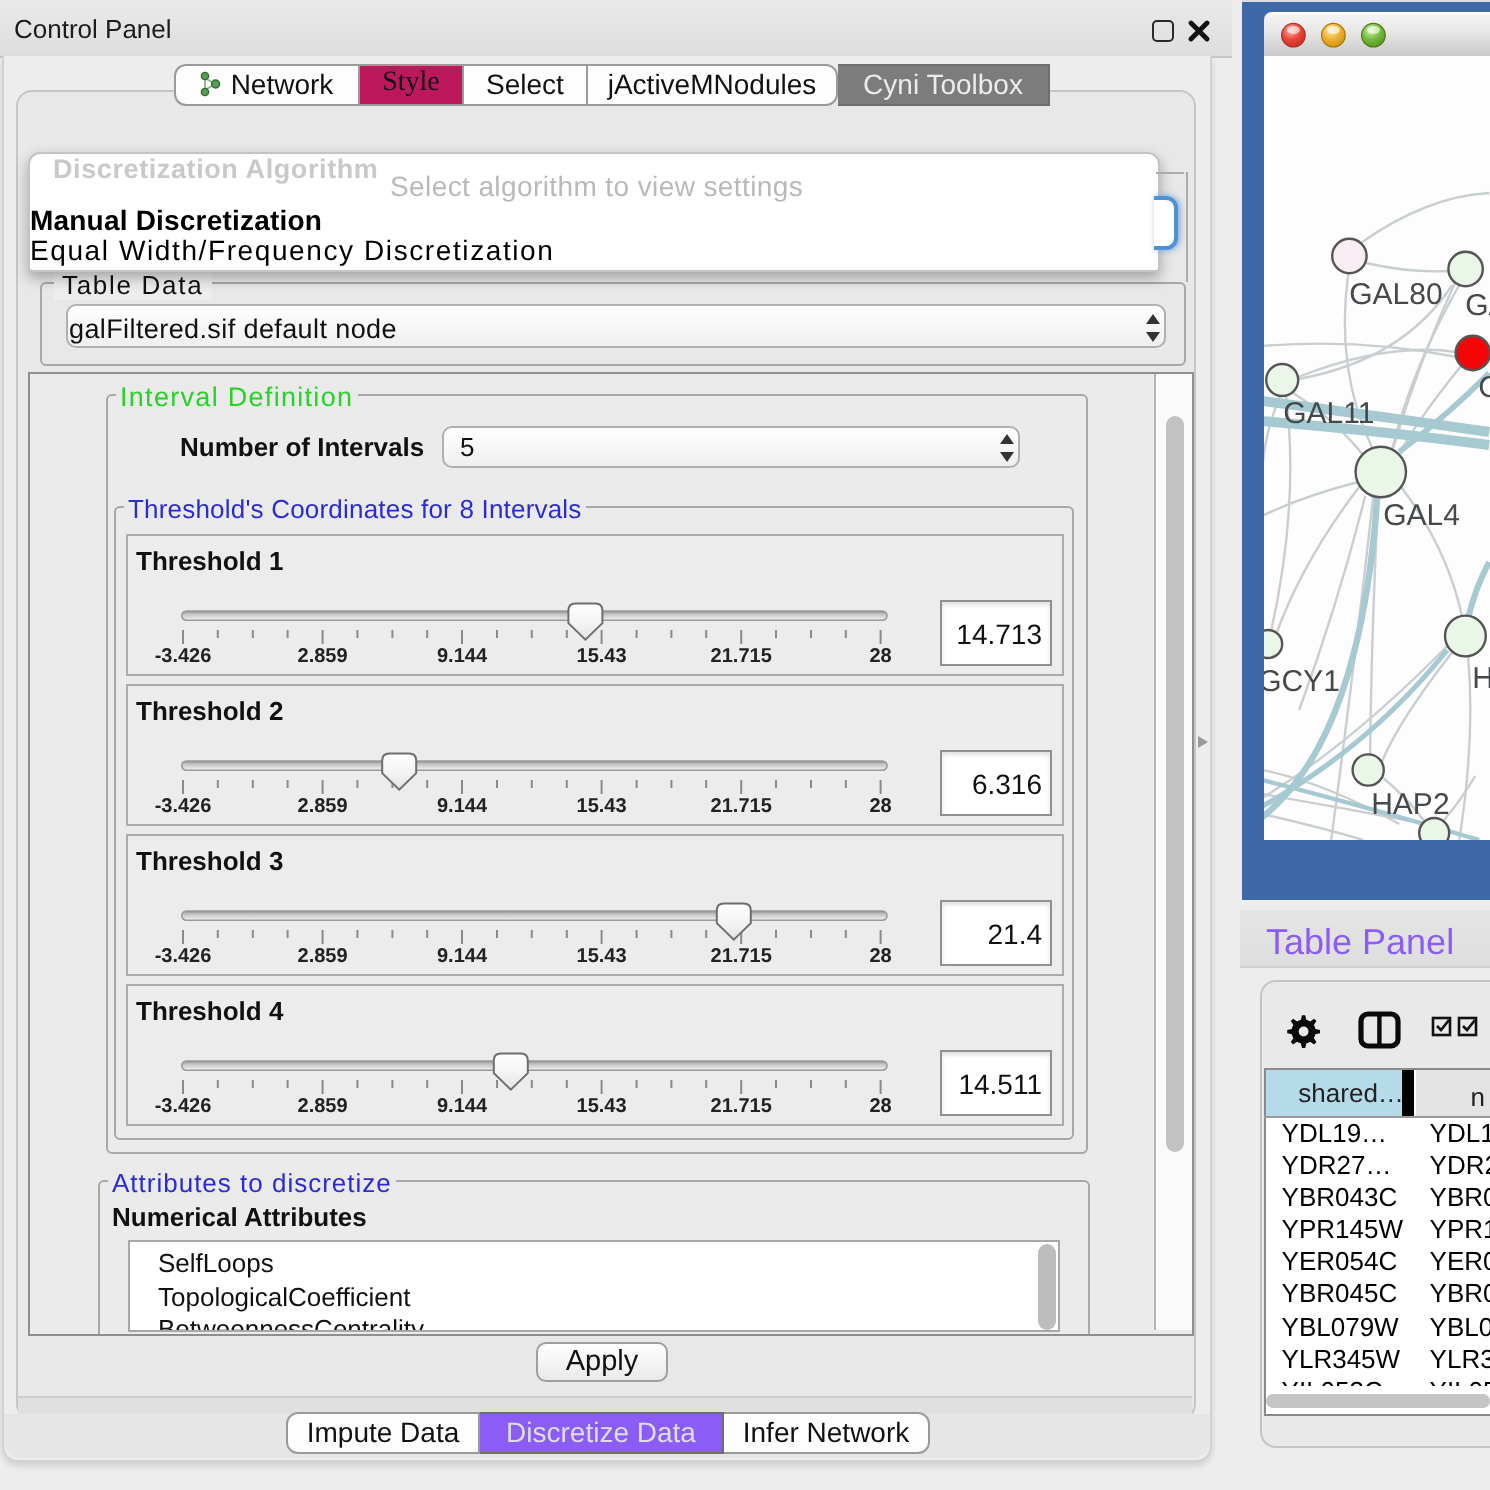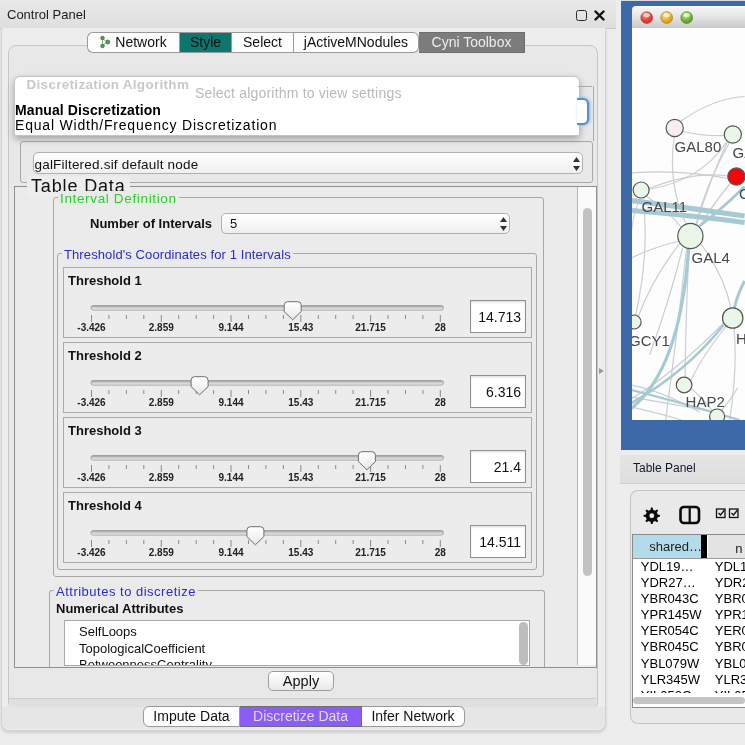--- a/index.html
+++ b/index.html
@@ -24,53 +24,53 @@
 <div class="abs" style="left:8px;top:45px;width:588px;height:663px;background:#e7e8e7;border:1px solid #c6c6c6;border-radius:8px;"></div>
 
 <div class="abs" style="left:87px;top:31.5px;height:21.5px;display:flex;font-size:14px;color:#111;">
   <div style="width:91px;background:#fdfdfd;border:1px solid #9a9a9a;border-right:none;border-radius:6px 0 0 6px;display:flex;align-items:center;justify-content:center;">
     <svg width="11" height="14" viewBox="0 0 11 14" style="margin-right:4px;">
       <path d="M2.5 3 L2.5 11 M2.5 4 L7.5 7 M2.5 10 L7.5 7" stroke="#8cb48c" stroke-width="0.9" fill="none"></path>
       <circle cx="2.5" cy="3" r="1.8" fill="#55a055" stroke="#336733" stroke-width="0.7"></circle>
       <circle cx="2.5" cy="11" r="1.8" fill="#55a055" stroke="#336733" stroke-width="0.7"></circle>
       <circle cx="7.8" cy="7" r="2" fill="#55a055" stroke="#336733" stroke-width="0.7"></circle>
     </svg>Network</div>
-  <div style="width:51px;background:#0f766e;border:1px solid #9a9a9a;border-right:none;display:flex;align-items:center;justify-content:center;">Style</div>
+  <div style="width:51px;background:#be185d;border:1px solid #9a9a9a;border-right:none;display:flex;align-items:center;justify-content:center;font-family:Liberation Serif, serif;">Style</div>
   <div style="width:61px;background:#fdfdfd;border:1px solid #9a9a9a;display:flex;align-items:center;justify-content:center;">Select</div>
   <div style="width:124px;background:#fdfdfd;border:1px solid #9a9a9a;border-left:none;border-radius:0 6px 6px 0;display:flex;align-items:center;justify-content:center;">jActiveMNodules</div>
   <div style="width:105px;background:#7c7c7c;border:1px solid #6e6e6e;border-left:none;display:flex;align-items:center;justify-content:center;color:#ececec;">Cyni Toolbox</div>
 </div>
 
 <div class="abs" style="left:14px;top:186px;width:581px;height:480px;border:1px solid #8f8f8f;background:#ebebeb;"></div>
 
 <div class="abs" style="left:577px;top:187px;width:18px;height:478px;background:#fafafa;border-left:1px solid #b5b5b5;"></div>
 <div class="abs" style="left:582.5px;top:208px;width:9px;height:368px;background:#c2c2c2;border-radius:4.5px;"></div>
 
 <div class="abs" style="left:20px;top:141px;width:571px;height:40px;border:1px solid #a8a8a8;border-radius:3px;"></div>
-<div class="abs" style="left:27px;top:135px;font-size:18px;letter-spacing:0.85px;color:#111;background:#ededed;padding:0 4px;margin-top:41px;">Table Data</div>
+<div class="abs" style="left:27px;top:135px;font-size:13px;letter-spacing:0.85px;color:#111;background:#ededed;padding:0 4px;">Table Data</div>
 <div class="abs" style="left:33px;top:152px;width:550px;height:22px;background:linear-gradient(180deg,#ffffff,#efefef);border:1px solid #b0b0b0;border-radius:5px;box-sizing:border-box;"></div>
 <div class="abs" style="left:34.5px;top:157px;font-size:13.5px;letter-spacing:0.2px;color:#111;">galFiltered.sif default node</div>
 <svg class="abs" style="left:572px;top:157px;" width="9" height="14" viewBox="0 0 9 14">
   <path d="M4.5 0 L8 5 L1 5 Z" fill="#333"></path>
       <path d="M4.5 14 L8 9 L1 9 Z" fill="#333"></path>
 </svg>
 
 <div class="abs" style="left:53px;top:196.5px;width:489px;height:378px;border:1px solid #a8a8a8;border-radius:3px;"></div>
 <div class="abs" style="left:58px;top:191px;font-size:13.5px;letter-spacing:0.65px;color:#28d228;background:#eaeaea;padding:0 2px;">Interval Definition</div>
 
 <div class="abs bold" style="left:90px;top:216px;font-size:13px;color:#111;">Number of Intervals</div>
 <div class="abs" style="left:221px;top:213px;width:289px;height:21px;background:linear-gradient(180deg,#ffffff,#efefef);border:1px solid #b0b0b0;border-radius:5px;box-sizing:border-box;"></div>
 <div class="abs" style="left:230px;top:216px;font-size:13px;color:#111;">5</div>
 <svg class="abs" style="left:499px;top:217px;" width="9" height="14" viewBox="0 0 9 14">
   <path d="M4.5 0 L8 5 L1 5 Z" fill="#333"></path>
       <path d="M4.5 14 L8 9 L1 9 Z" fill="#333"></path>
 </svg>
 
 <div class="abs" style="left:57px;top:253px;width:478px;height:315px;border:1px solid #a8a8a8;border-radius:3px;"></div>
-<div class="abs" style="left:62px;top:247px;font-size:13px;letter-spacing:0.1px;color:#2b2bd0;background:#eaeaea;padding:0 2px;">Threshold's Coordinates for 1 Intervals</div>
+<div class="abs" style="left:62px;top:247px;font-size:13px;letter-spacing:0.1px;color:#2b2bd0;background:#eaeaea;padding:0 2px;">Threshold's Coordinates for 8 Intervals</div>
 
 <svg class="abs" width="0" height="0" style="left:0;top:0;">
       <defs>
 <linearGradient id="trackgrad" x1="0" y1="0" x2="0" y2="1">
           <stop offset="0" stop-color="#8f8f8f"></stop>
           <stop offset="0.35" stop-color="#c4c4c4"></stop>
           <stop offset="1" stop-color="#f2f2f2"></stop>
         </linearGradient>
 <linearGradient id="thumbgrad" x1="0" y1="0" x2="0" y2="1">
           <stop offset="0" stop-color="#ffffff"></stop>
@@ -342,21 +342,21 @@
 <text x="733" y="157.5" font-size="15" fill="#45494c" font-family="Liberation Sans">GA</text>
 <text x="739.5" y="198.5" font-size="15" fill="#45494c" font-family="Liberation Sans">C</text>
 <text x="642" y="211.5" font-size="15" fill="#45494c" font-family="Liberation Sans">GAL11</text>
 <text x="692" y="262.5" font-size="15" fill="#45494c" font-family="Liberation Sans">GAL4</text>
 <text x="629.5" y="345.5" font-size="15" fill="#45494c" font-family="Liberation Sans">GCY1</text>
 <text x="736.5" y="344" font-size="15" fill="#45494c" font-family="Liberation Sans">H</text>
 <text x="686" y="407" font-size="15" fill="#45494c" font-family="Liberation Sans">HAP2</text>
 </svg>
 
 <div class="abs" style="left:619.5px;top:454.5px;width:126px;height:28px;background:linear-gradient(180deg,#e5e5e5,#dedede);border-bottom:1px solid #cfcfcf;"></div>
-<div class="abs" style="left:633px;top:461px;font-size:12px;color:#0f172a;">Table Panel</div>
+<div class="abs" style="left:633px;top:461px;font-size:18px;color:#8b5cf6;">Table Panel</div>
 
 <div class="abs" style="left:629.5px;top:490px;width:116px;height:232px;background:#e8e9e8;border:1px solid #c4c4c4;border-right:none;border-radius:8px 0 0 8px;"></div>
 
 <svg class="abs" style="left:640px;top:504px;" width="105" height="21" viewBox="0 0 105 21">
   <g fill="#0a0a0a">
     <path d="M11 3.6 l1.6 0 l0.55 2.3 a6 6 0 0 1 1.9 0.8 l2-1.3 l1.15 1.15 l-1.3 2 a6 6 0 0 1 0.8 1.9 l2.3 0.55 l0 1.6 l-2.3 0.55 a6 6 0 0 1 -0.8 1.9 l1.3 2 l-1.15 1.15 l-2-1.3 a6 6 0 0 1 -1.9 0.8 l-0.55 2.3 l-1.6 0 l-0.55-2.3 a6 6 0 0 1 -1.9-0.8 l-2 1.3 l-1.15-1.15 l1.3-2 a6 6 0 0 1 -0.8-1.9 l-2.3-0.55 l0-1.6 l2.3-0.55 a6 6 0 0 1 0.8-1.9 l-1.3-2 l1.15-1.15 l2 1.3 a6 6 0 0 1 1.9-0.8 Z M11.8 9.3 a2.45 2.45 0 1 0 0 4.9 a2.45 2.45 0 1 0 0-4.9 Z" fill-rule="evenodd"></path>
   </g>
   <rect x="40.5" y="3" width="18.5" height="16" rx="3.5" fill="none" stroke="#0a0a0a" stroke-width="2.6"></rect>
   <line x1="49.7" y1="3" x2="49.7" y2="19" stroke="#0a0a0a" stroke-width="2.2"></line>
   <g stroke="#111" stroke-width="1.3" fill="none">

